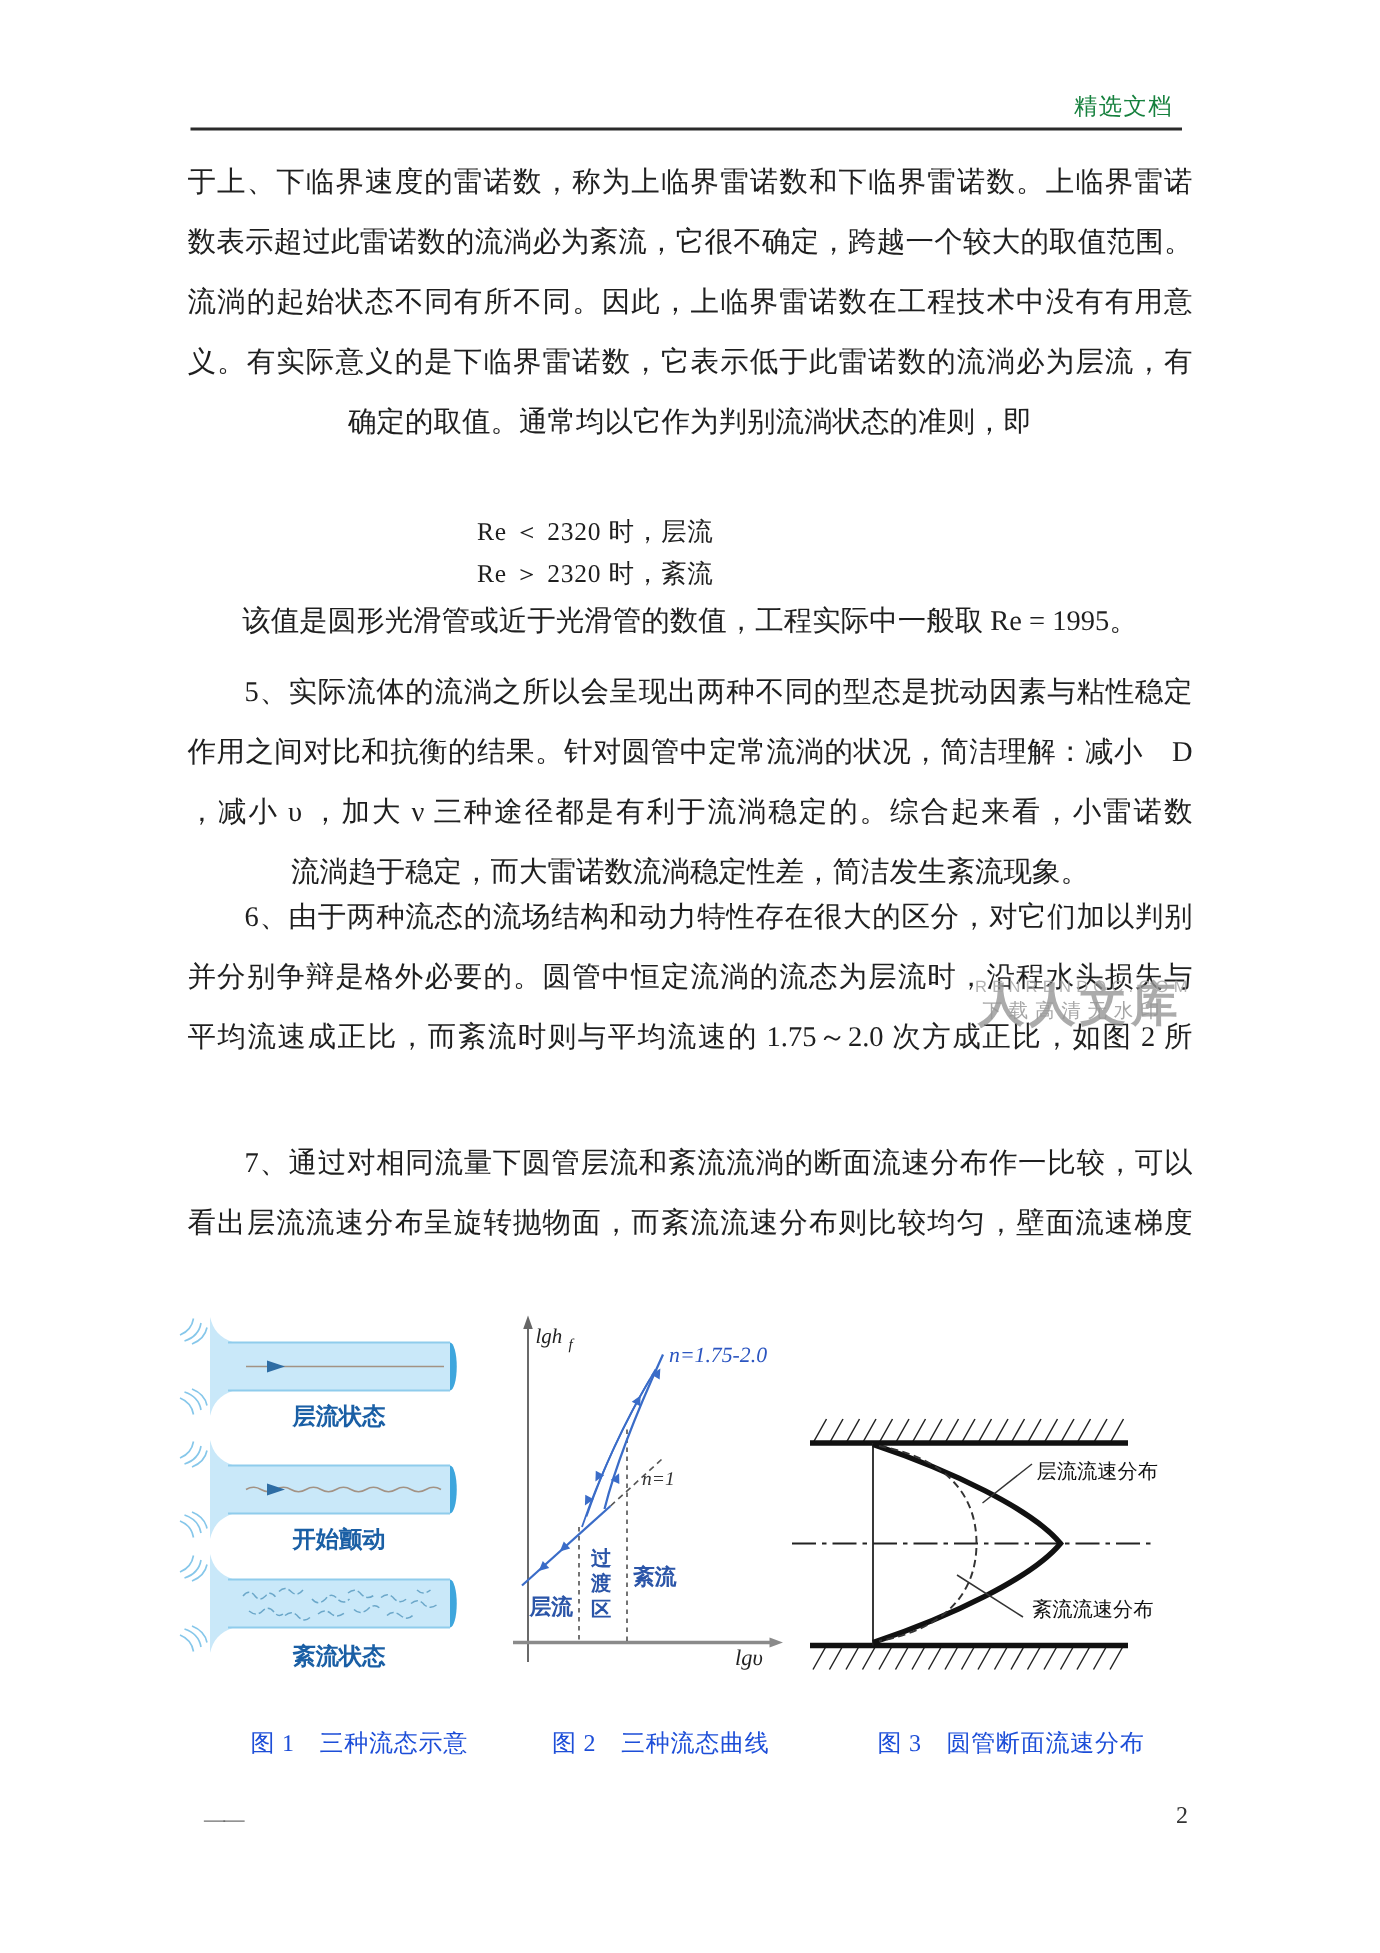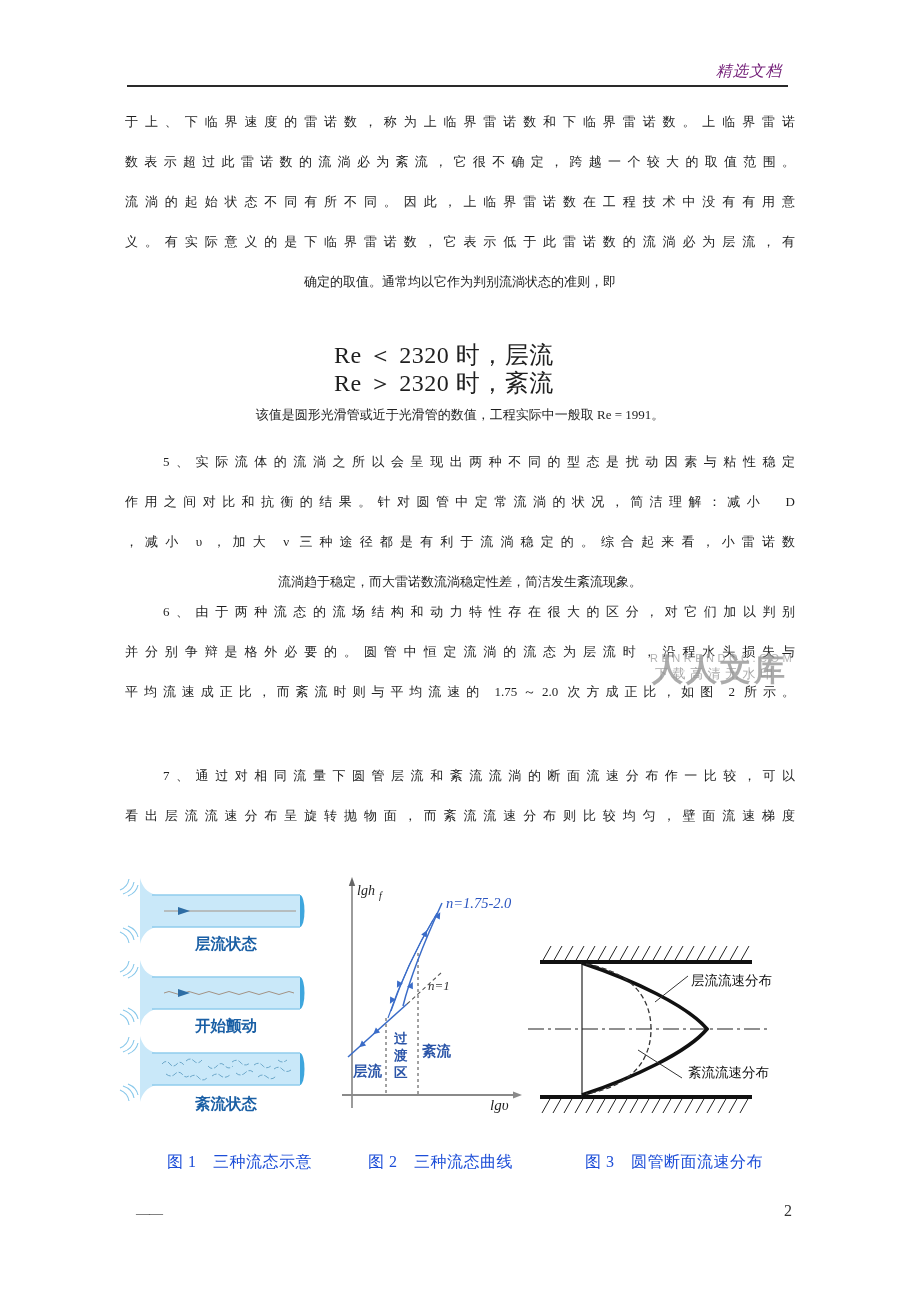--- a/index.html
+++ b/index.html
@@ -1,29 +1,29 @@
 <!DOCTYPE html>
 <html><head>
 <meta charset="utf-8">
 <style>
   html,body{margin:0;padding:0;background:#ffffff;}
   .page{position:relative;width:920px;height:1302px;background:#ffffff;overflow:hidden;
         font-family:"Liberation Serif","DejaVu Serif",serif;color:#1f1f1f;}
   
-  .hdr-label{position:absolute;top:61px;left:716px;width:72px;font-size:15.5px;color:#701a75;
-             letter-spacing:1px;white-space:nowrap;font-style:italic;}
+  .hdr-label{position:absolute;top:61px;left:716px;width:72px;font-size:15.5px;color:#15803d;
+             letter-spacing:1px;white-space:nowrap;}
   .hdr-rule{position:absolute;top:85px;left:127px;width:661px;height:2px;background:#2a2a2a;}
   
   .para{position:absolute;left:125px;width:670px;}
-  .line{height:40px;line-height:40px;font-size:13px;overflow:hidden;white-space:pre-wrap;}
+  .line{height:40px;line-height:40px;font-size:19px;overflow:hidden;white-space:pre-wrap;}
   .tl{text-align:justify;text-align-last:justify;}
   .ll{text-align:center;}
   .indent{padding-left:38px;font-family:Liberation Serif, serif;}
   .formulas{position:absolute;left:318px;top:341px;}
-  .fline{height:28px;line-height:28px;font-size:24px;white-space:pre;letter-spacing:0.5px;margin-left:16px;}
+  .fline{height:28px;line-height:28px;font-size:17px;white-space:pre;letter-spacing:0.5px;}
   
   .wm{position:absolute;z-index:6;pointer-events:none;font-family:"Liberation Sans","DejaVu Sans",sans-serif;}
   .wm-title{left:652px;top:618px;font-size:31px;font-weight:bold;letter-spacing:3px;
             color:rgba(148,148,148,0.78);white-space:nowrap;margin-top:31px;}
   .wm-domain{left:650px;top:652px;font-size:11px;letter-spacing:3.5px;color:rgba(165,165,165,0.85);white-space:nowrap;}
   .wm-slogan{left:655px;top:665px;font-size:13px;letter-spacing:4.5px;color:rgba(150,150,150,0.85);white-space:nowrap;}
   
   .fig{position:absolute;}
   .caption{position:absolute;top:1152px;font-size:16px;color:#1d4ed8;white-space:nowrap;letter-spacing:0.5px;}
   
@@ -47,21 +47,21 @@
     <div class="line tl">义。有实际意义的是下临界雷诺数，它表示低于此雷诺数的流淌必为层流，有</div>
     <div class="line ll">确定的取值。通常均以它作为判别流淌状态的准则，即</div>
   </div>
 
   <div class="formulas">
     <div class="fline">Re ＜ 2320 时，层流</div>
     <div class="fline">Re ＞ 2320 时，紊流</div>
   </div>
 
   <div class="para" style="top:395px">
-    <div class="line ll">该值是圆形光滑管或近于光滑管的数值，工程实际中一般取 Re = 1991。</div>
+    <div class="line ll">该值是圆形光滑管或近于光滑管的数值，工程实际中一般取 Re = 1995。</div>
   </div>
 
   <div class="para" style="top:442px">
     <div class="line tl indent">5、实际流体的流淌之所以会呈现出两种不同的型态是扰动因素与粘性稳定</div>
     <div class="line tl">作用之间对比和抗衡的结果。针对圆管中定常流淌的状况，简洁理解：减小　D</div>
     <div class="line tl">，减小 υ ，加大 ν 三种途径都是有利于流淌稳定的。综合起来看，小雷诺数</div>
     <div class="line ll">流淌趋于稳定，而大雷诺数流淌稳定性差，简洁发生紊流现象。</div>
   </div>
 
   <div class="para" style="top:592px">

